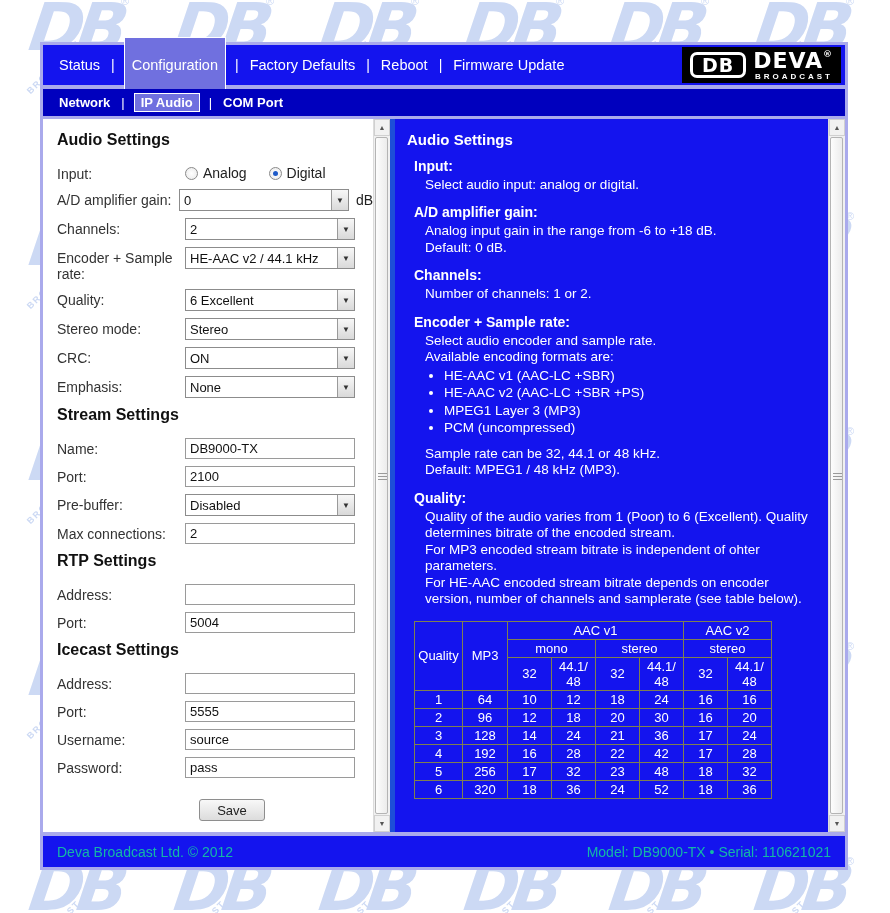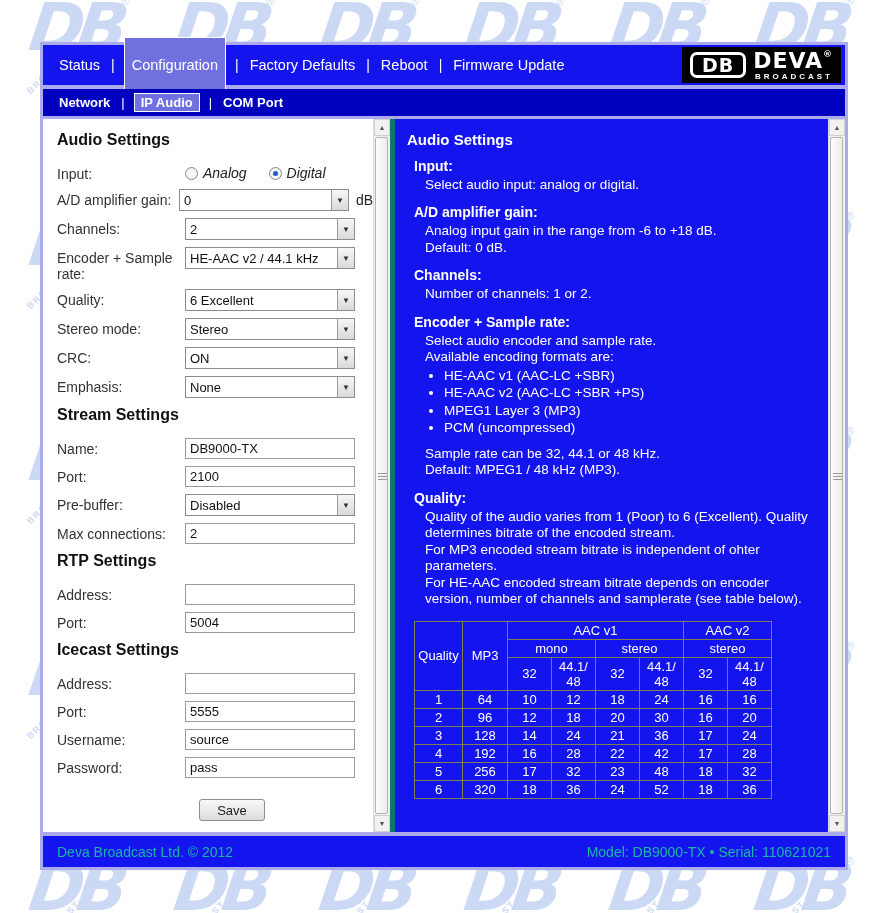--- a/index.html
+++ b/index.html
@@ -41,21 +41,21 @@
                     text-align:right; margin-top:1px; }
 
   
   .subnav { height:27px; background:#0000be; display:flex; align-items:center; gap:9px;
             padding:0 14px; margin-bottom:3px; }
   .subnav-item { color:#ffffff; font-size:13px; font-weight:bold; cursor:pointer; padding:2px 2px; }
   .subnav-item.active { background:#7070df; border:1px solid #ffffff; padding:1px 6px; }
   .subnav-sep { color:#ffffff; font-size:13px; }
 
   
-  .content { flex:1; display:flex; background:#0f766e; min-height:0; }
+  .content { flex:1; display:flex; background:#1d4ed8; min-height:0; }
   .lwrap { width:347px; display:flex; }
   .rwrap { flex:1; display:flex; margin-left:5px; }
 
   .left-panel { width:330px; background:#ffffff; padding:12px 0 0 14px; overflow:hidden; }
   .lp-heading { font-size:16px; font-weight:bold; color:#111111; margin:8px 0 14px 0; }
   .frow { display:flex; margin-bottom:7px; align-items:flex-start; }
   .flabel { width:128px; font-size:14px; color:#333333; padding-top:3px; line-height:1.15; }
   .fctrl { display:flex; align-items:center; }
 
   .radio { display:inline-flex; align-items:center; gap:5px; margin-right:22px; cursor:pointer;
@@ -183,21 +183,21 @@
 
   <div class="content">
 
     <div class="lwrap">
       <div class="left-panel">
 
         <div class="lp-heading" style="margin-top:0;">Audio Settings</div>
 
         <div class="frow">
           <span class="flabel">Input:</span>
-          <span class="fctrl" style="padding-top:2px;font-style:italic;">
+          <span class="fctrl" style="padding-top:2px;">
             <span class="radio">
               <span class="rb"></span>
               <span>Analog</span>
             </span>
             <span class="radio">
               <span class="rb checked"></span>
               <span>Digital</span>
             </span>
           </span>
         </div>

